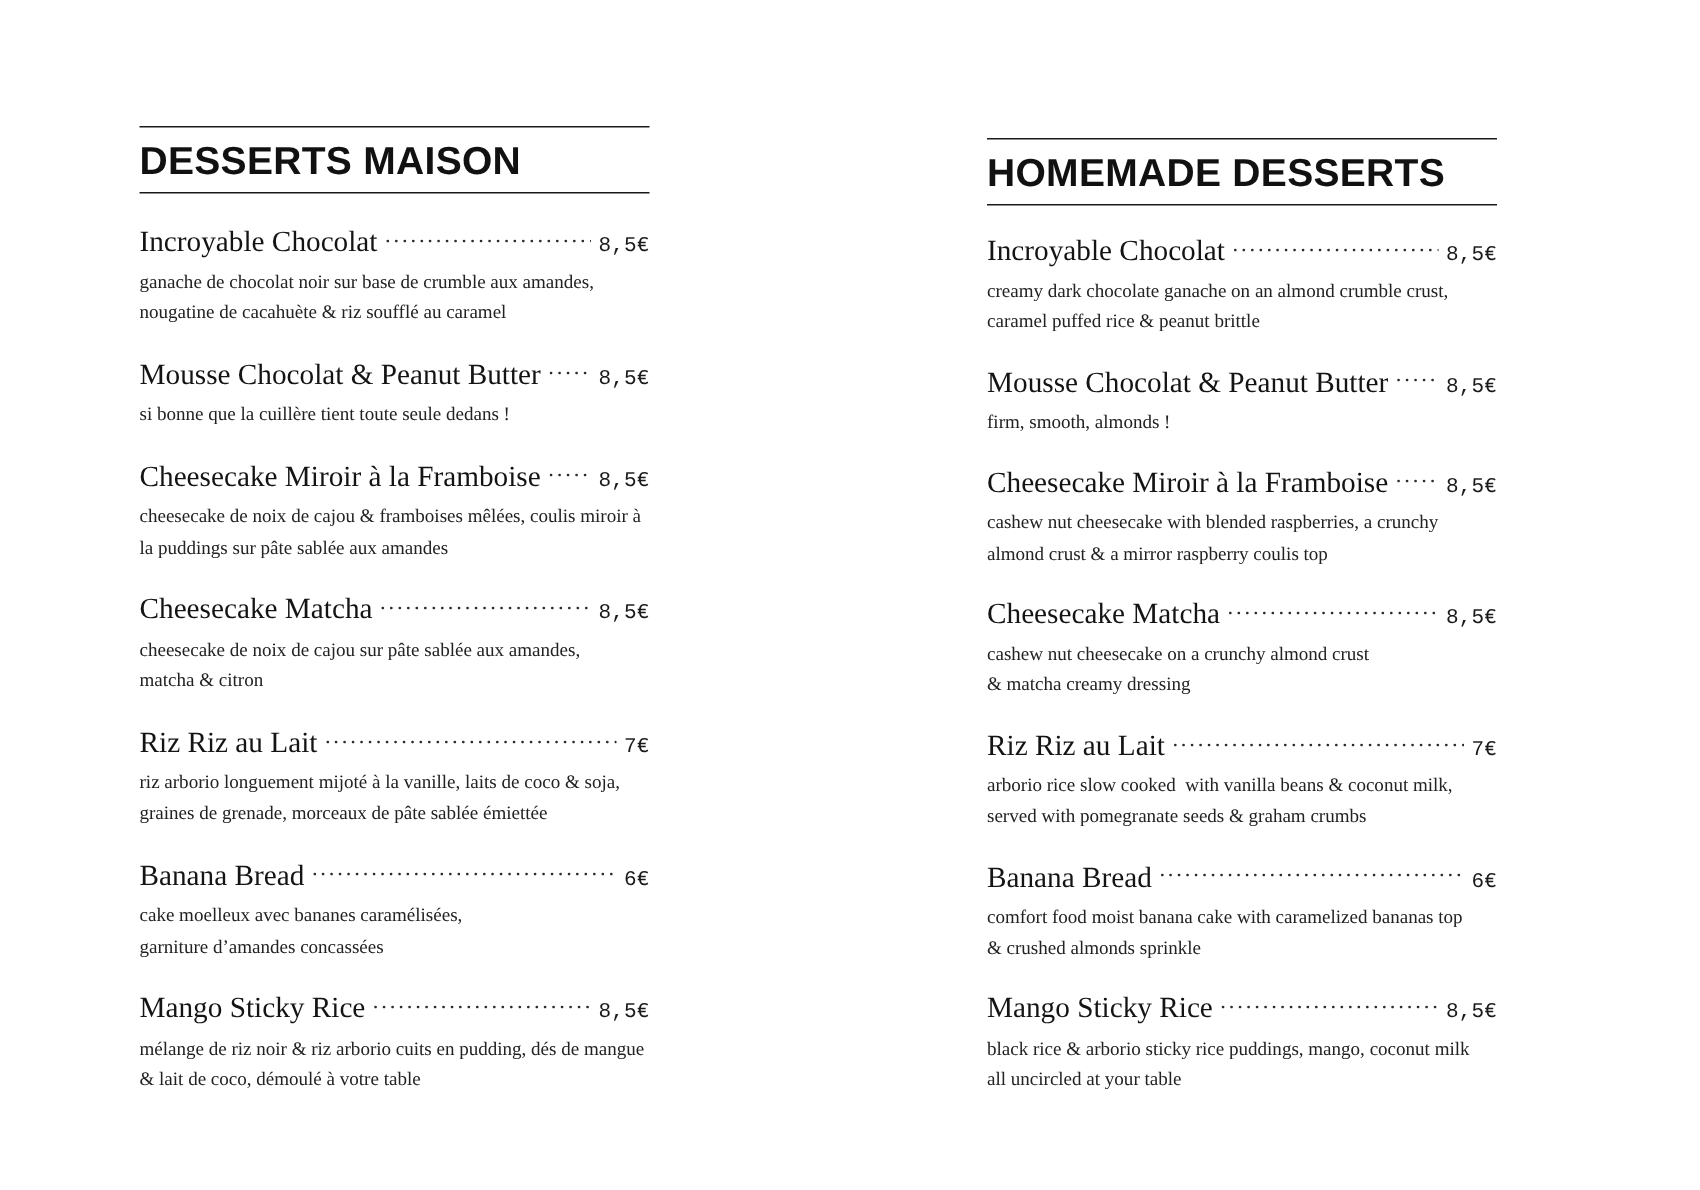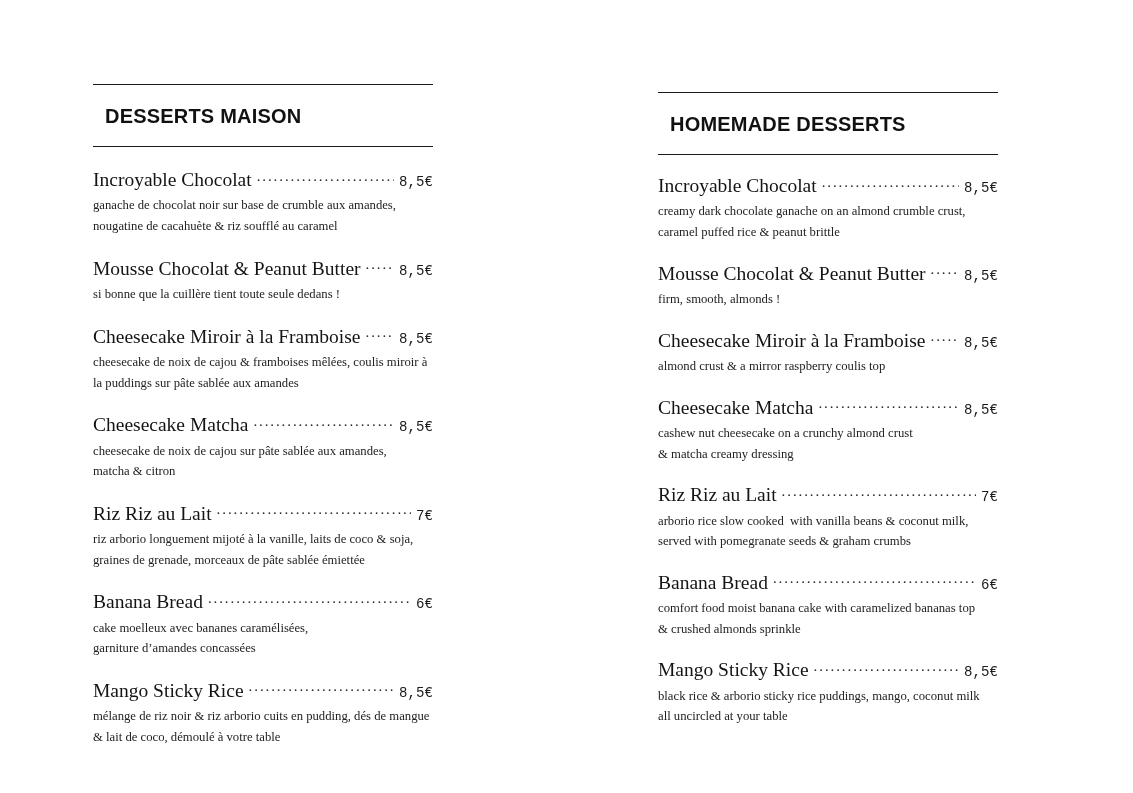--- a/index.html
+++ b/index.html
@@ -33,25 +33,25 @@
   
   .section-header {
     border-top: 1.6px solid #1a1a1a;
     border-bottom: 1.6px solid #1a1a1a;
     padding: 9px 0 7px 0;
     margin-bottom: 22px;
   }
   .section-title {
     font-family: "Liberation Sans", sans-serif;
     font-weight: bold;
-    font-size: 20px;
+    font-size: 26px;
     letter-spacing: 0.2px;
     line-height: 1.05;
     color: #111111;
-    margin: 12px;
+    margin: 0;
     white-space: nowrap;
   }
 
   
   .item {
     margin-bottom: 21px;
   }
   .item:last-child { margin-bottom: 0; }
 
   .item-line {
@@ -227,20 +227,21 @@
             <span class="desc-line">firm, smooth, almonds !</span>
           </div>
         </article>
         <article class="item">
           <div class="item-line">
             <span class="item-name">Cheesecake Miroir à la Framboise</span>
             <span class="leader"></span>
             <span class="item-price">8,5€</span>
           </div>
           <div class="item-desc">
+            <span class="desc-line">cashew nut cheesecake with blended raspberries, a crunchy</span>
             <span class="desc-line">almond crust &amp; a mirror raspberry coulis top</span>
           </div>
         </article>
         <article class="item">
           <div class="item-line">
             <span class="item-name">Cheesecake Matcha</span>
             <span class="leader"></span>
             <span class="item-price">8,5€</span>
           </div>
           <div class="item-desc">

